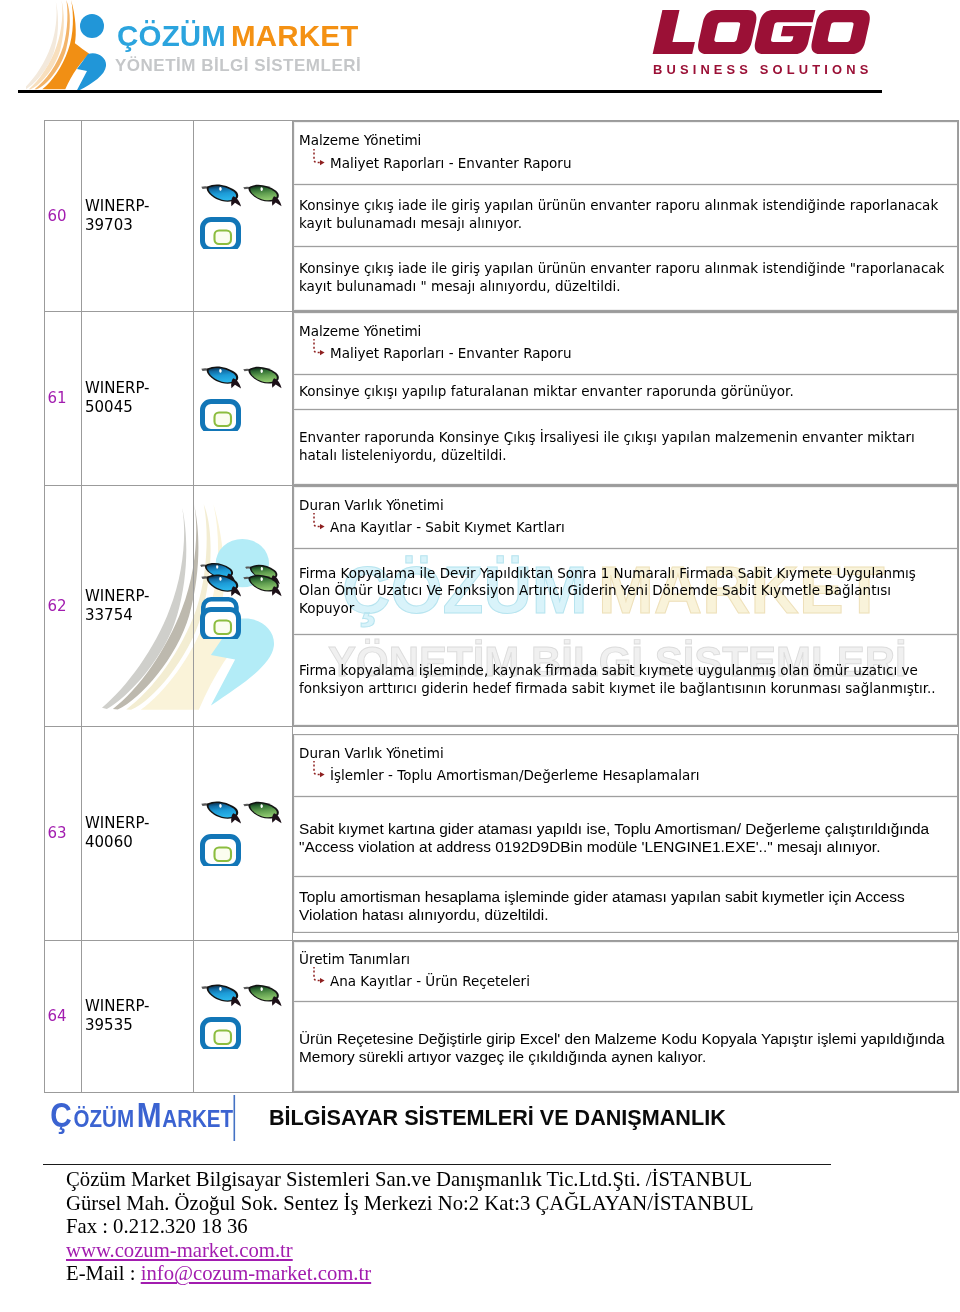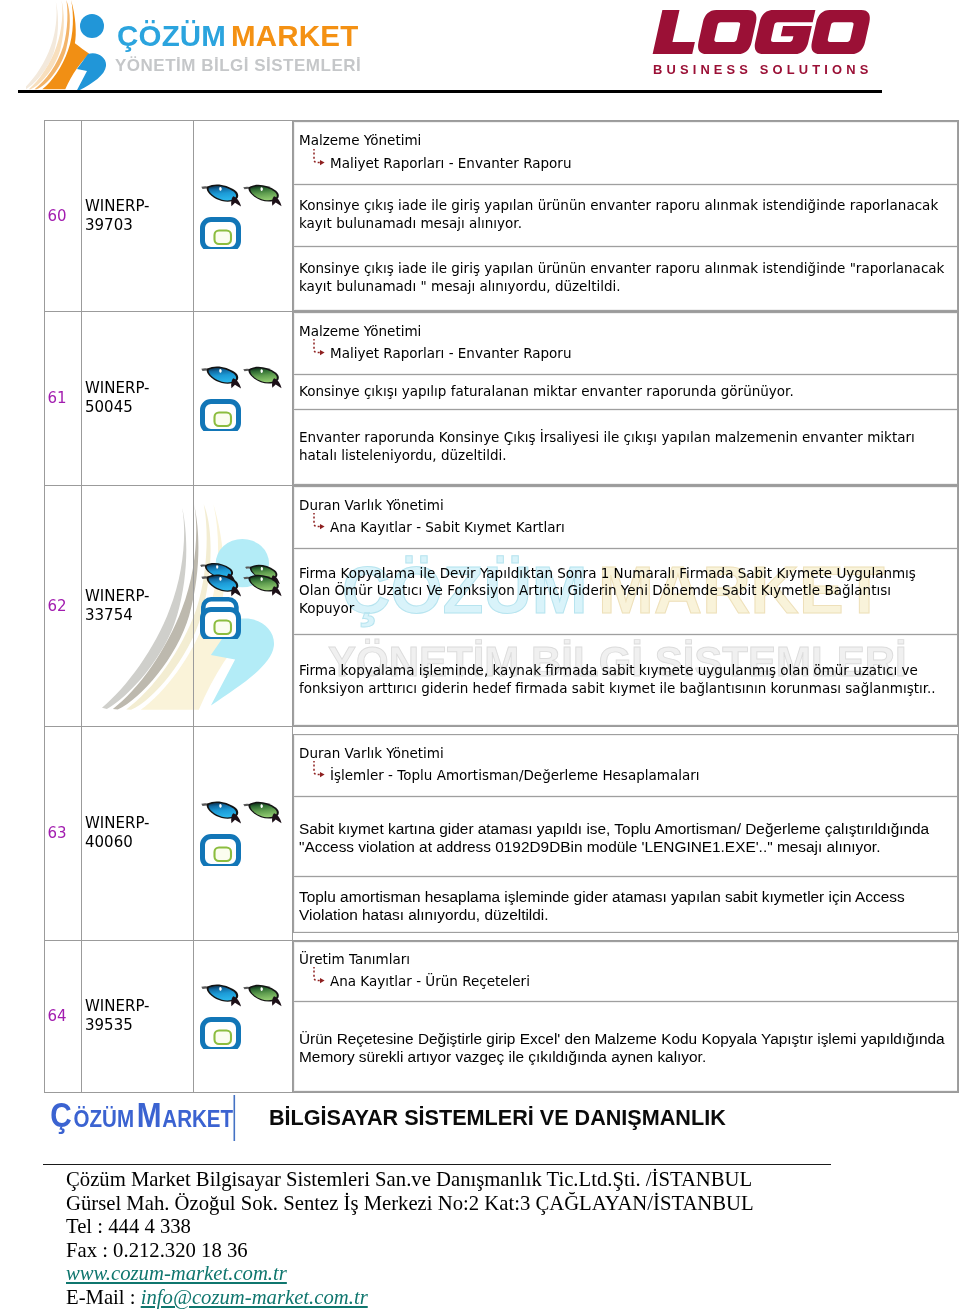--- a/index.html
+++ b/index.html
@@ -40,21 +40,21 @@
   .icons{position:relative;width:86px;height:66px;margin:0 0 0 6px;}
 
   
   .footer{position:absolute;left:0;top:1090px;width:960px;height:222px;z-index:3;}
   .f-brand{position:absolute;left:51px;top:4px;}
   .f-title{position:absolute;left:249px;top:15px;font-size:21.6px;font-weight:bold;
            color:#0b0b0b;font-family:"Liberation Sans",sans-serif;margin-left:20px;}
   .f-rule{position:absolute;left:43px;top:73.5px;width:788px;height:1.3px;background:#1a1a1a;}
   .f-addr{position:absolute;left:66px;top:78px;font-family:"Liberation Serif",serif;
           font-size:20.7px;line-height:23.6px;color:#000;white-space:nowrap;}
-  .lnk{color:#0f766e;text-decoration:underline;font-style:italic;}
+  .lnk{color:#a21caf;text-decoration:underline;}
 </style>
 </head>
 <body>
 
 <div class="page">
 
   <div class="header">
 
     <div class="logo-left">
       <svg width="340" height="90" viewBox="0 0 340 90" xmlns="http://www.w3.org/2000/svg">
@@ -490,20 +490,19 @@
           <text x="131" y="33" font-family="Liberation Sans" font-size="24.2" font-weight="bold" fill="#3b63d1">ARKET</text>
         </g>
         <rect x="182.5" y="1" width="1.6" height="46" fill="#4472c4"></rect>
       </svg>
     </div>
     <div class="f-title">BİLGİSAYAR SİSTEMLERİ VE DANIŞMANLIK</div>
     <div class="f-rule"></div>
     <div class="f-addr">
       <div>Çözüm Market Bilgisayar Sistemleri San.ve Danışmanlık Tic.Ltd.Şti. /İSTANBUL</div>
       <div>Gürsel Mah. Özoğul Sok. Sentez İş Merkezi No:2 Kat:3 ÇAĞLAYAN/İSTANBUL</div>
-      <div>Tel : 444 4 338</div>
       <div>Fax : 0.212.320 18 36</div>
       <div><span class="lnk">www.cozum-market.com.tr</span></div>
       <div><span>E-Mail : </span><span class="lnk">info@cozum-market.com.tr</span></div>
     </div>
   </div>
 
 </div>
 
 </body></html>

